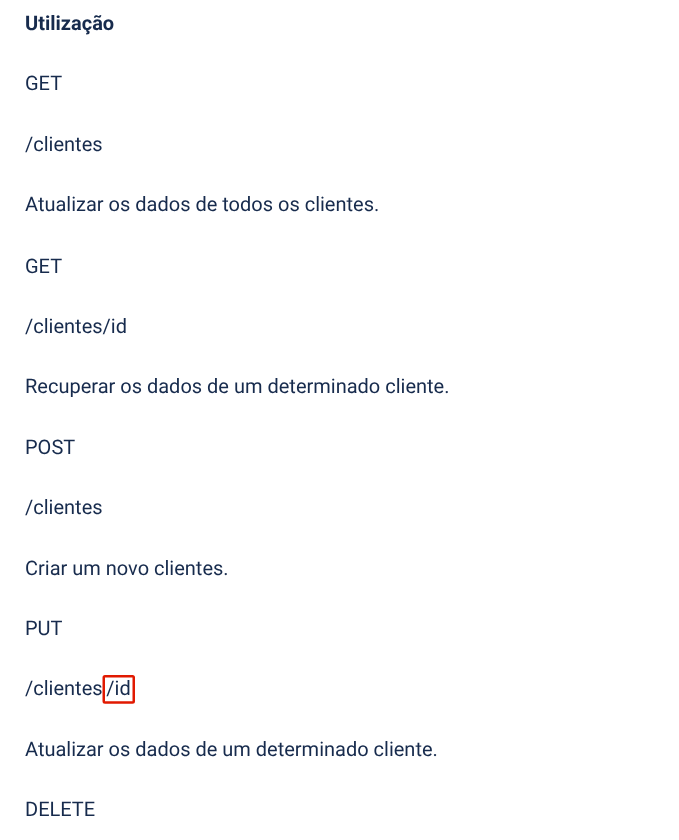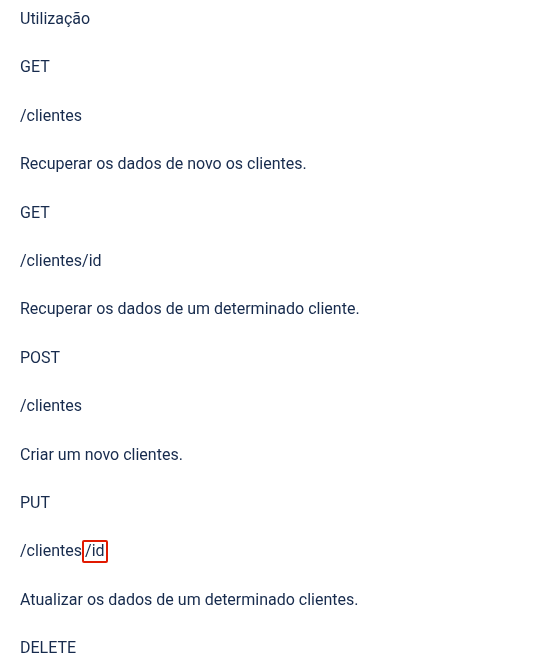--- a/index.html
+++ b/index.html
@@ -7,46 +7,46 @@
     width:543px;
     height:672px;
     font-family:-apple-system,BlinkMacSystemFont,"Segoe UI",Roboto,Helvetica,Arial,sans-serif;
     color:#172B4D;
     font-size:16px;
     line-height:1.4;
     padding:8px 20px 20px 20px;
     box-sizing:border-box;
   }
   p { margin:0 0 26px 0; }
-  .heading { font-weight:400; }
+  .heading { font-weight:700; }
   .highlight {
     display:inline-block;
     border:2px solid #E11900;
     border-radius:2px;
     padding:0 1px;
     line-height:1.15;
     text-align:right;
   }
 </style>
 </head>
 <body>
 
 <p class="heading">Utilização</p>
 
 <p>GET</p>
 <p>/clientes</p>
-<p>Recuperar os dados de novo os clientes.</p>
+<p>Atualizar os dados de todos os clientes.</p>
 
 <p>GET</p>
 <p>/clientes/id</p>
 <p>Recuperar os dados de um determinado cliente.</p>
 
 <p>POST</p>
 <p>/clientes</p>
 <p>Criar um novo clientes.</p>
 
 <p>PUT</p>
 <p>
   <span>/clientes</span><span class="highlight">/id</span>
 </p>
-<p>Atualizar os dados de um determinado clientes.</p>
+<p>Atualizar os dados de um determinado cliente.</p>
 
 <p>DELETE</p>
 
 </body></html>

